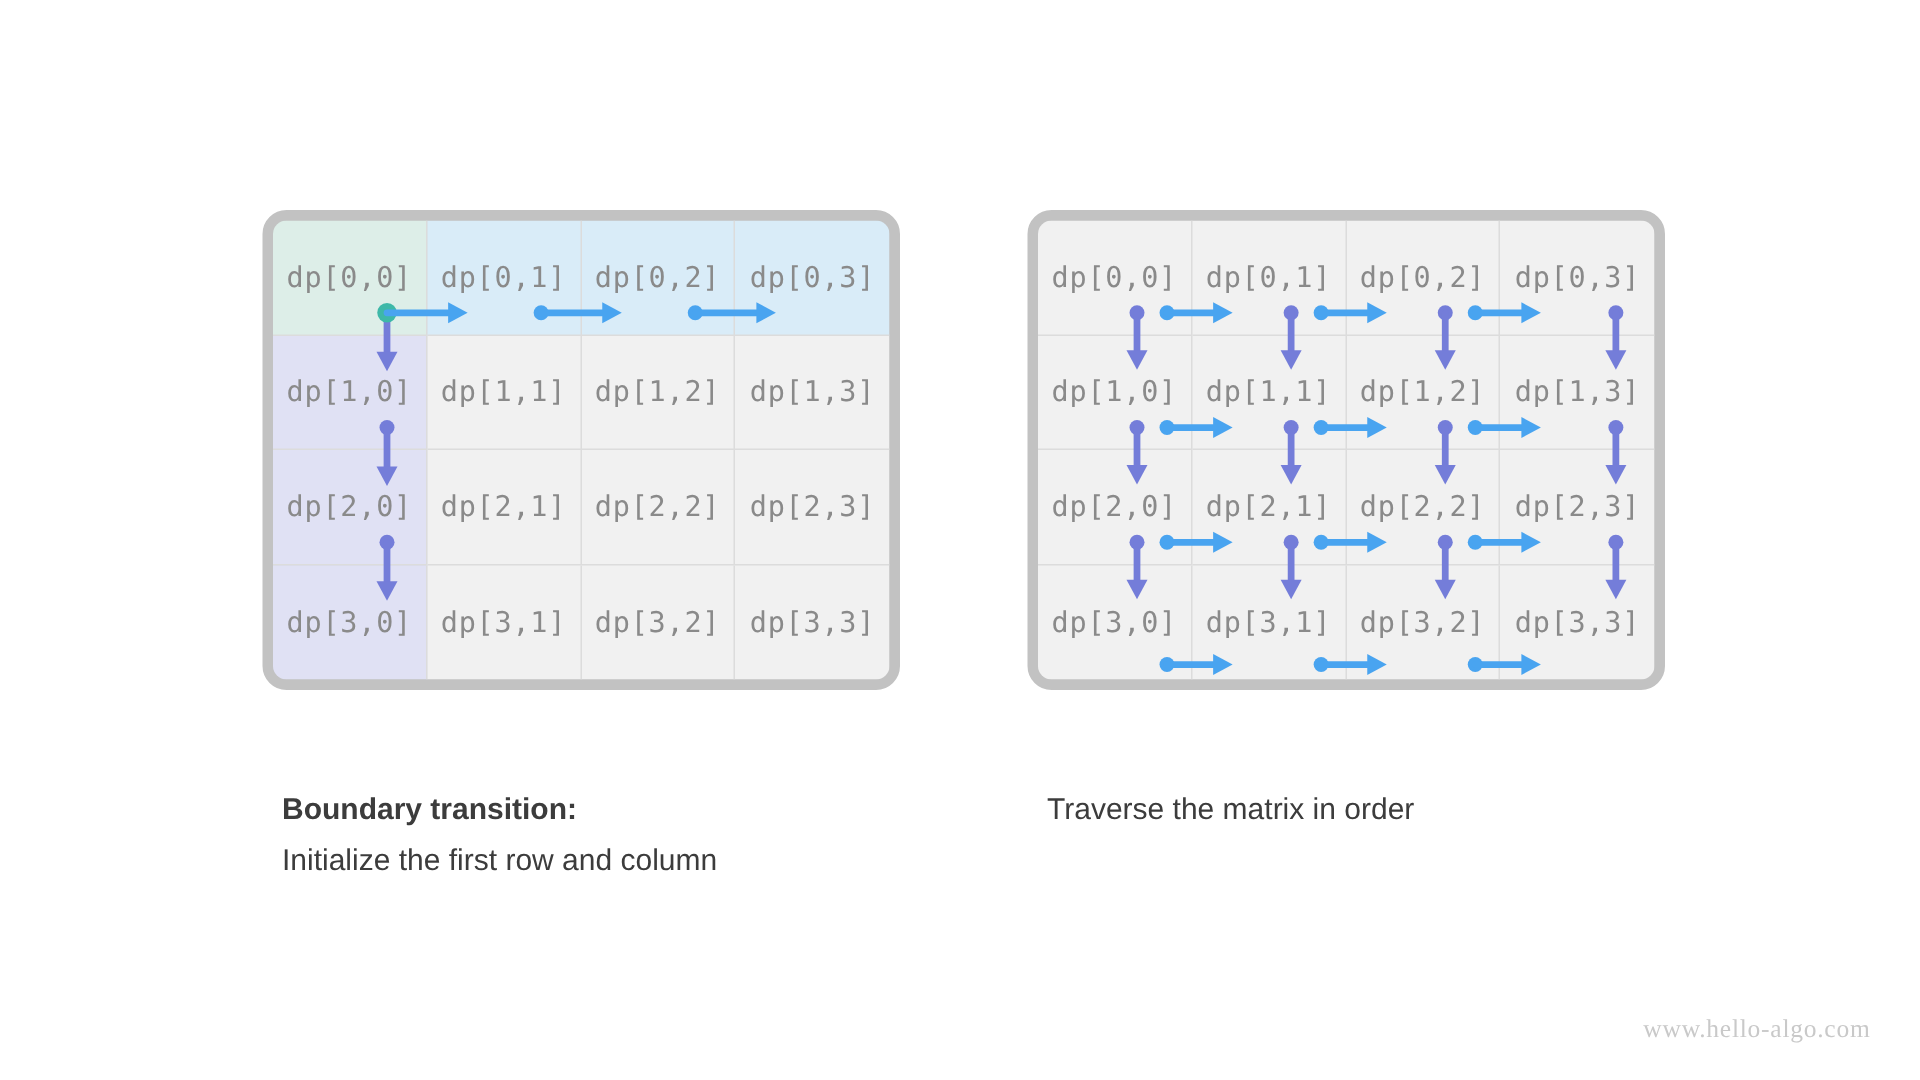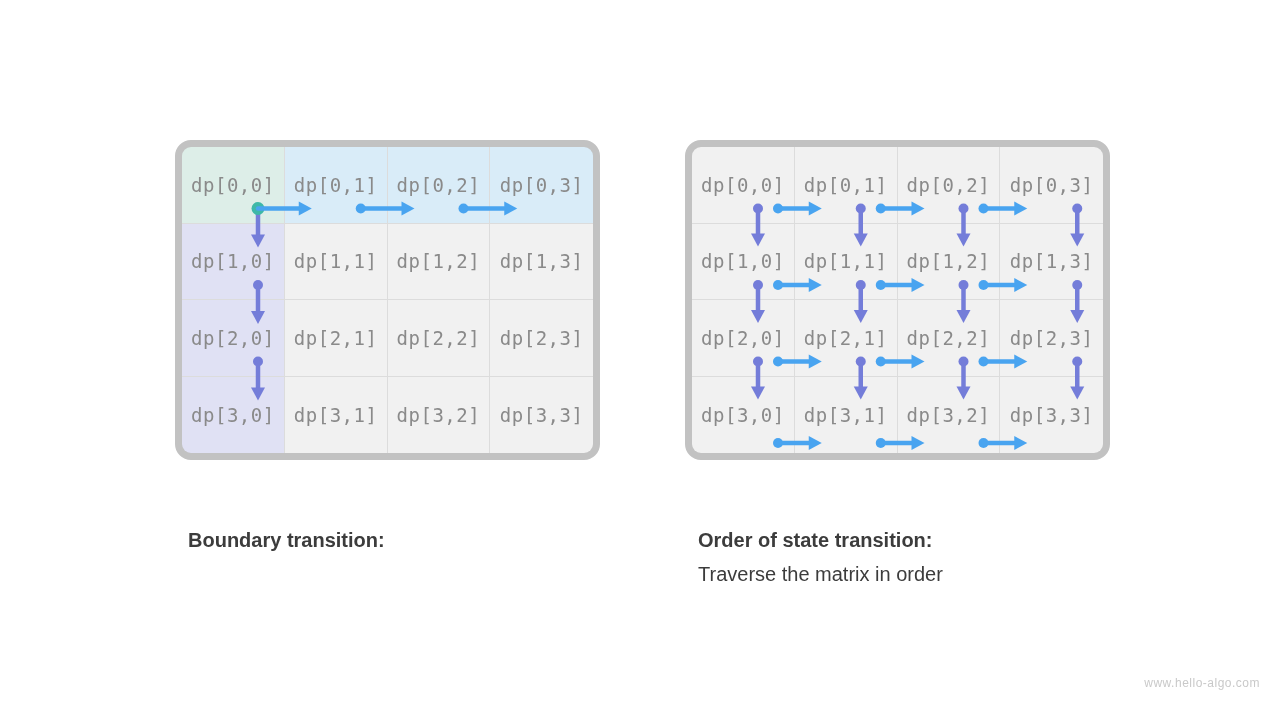--- a/index.html
+++ b/index.html
@@ -58,23 +58,23 @@
   .caption {
     margin: 63px 0 0 13px;
     font-size: 20px;
     line-height: 34px;
     color: var(--caption-color, #3c3c3c);
   }
   .caption-title { font-weight: 700; }
 
   .watermark {
     position: absolute;
-    right: 20px; top: 676px;
-    font-family: Liberation Sans, sans-serif;
-    font-size: 12px;
+    right: 33px; top: 676px;
+    font-family: Liberation Serif, serif;
+    font-size: 17px;
     letter-spacing: 0.5px;
     color: var(--watermark-color, #c9c9c9);
   }
 </style>
 </head>
 <body>
 
 <div class="canvas">
 
   <section class="figure fig-0" id="fig-0">
@@ -156,20 +156,21 @@
           </g>
           <g>
             <circle cx="281.5" cy="61.5" r="5" fill="#49a4f0"></circle>
             <line x1="281.5" y1="61.5" x2="322.25" y2="61.5" stroke="#49a4f0" stroke-width="4.5" stroke-linecap="round"></line>
             <polygon points="335.25,61.5 322.25,68.5 322.25,54.5" fill="#49a4f0"></polygon>
           </g>
         </svg>
     </div>
     <div class="caption">
       <div class="caption-title">Boundary transition:</div>
+      <div class="caption-body">Initialize the first row and column</div>
     </div>
   </section>
 
   <section class="figure fig-1" id="fig-1">
     <div class="grid-frame">
       <div class="grid-cells">
           <div class="cell style-plain">
             <span>dp[0,0]</span>
           </div>
           <div class="cell style-plain">
@@ -335,19 +336,18 @@
             <polygon points="232.5,296 219.5,303 219.5,289" fill="#49a4f0"></polygon>
           </g>
           <g>
             <circle cx="291.5" cy="296" r="5" fill="#49a4f0"></circle>
             <line x1="291.5" y1="296" x2="322.25" y2="296" stroke="#49a4f0" stroke-width="4.5" stroke-linecap="round"></line>
             <polygon points="335.25,296 322.25,303 322.25,289" fill="#49a4f0"></polygon>
           </g>
         </svg>
     </div>
     <div class="caption">
-      <div class="caption-title">Order of state transition:</div>
       <div class="caption-body">Traverse the matrix in order</div>
     </div>
   </section>
 
   <div class="watermark">www.hello-algo.com</div>
 </div>
 
 </body></html>

